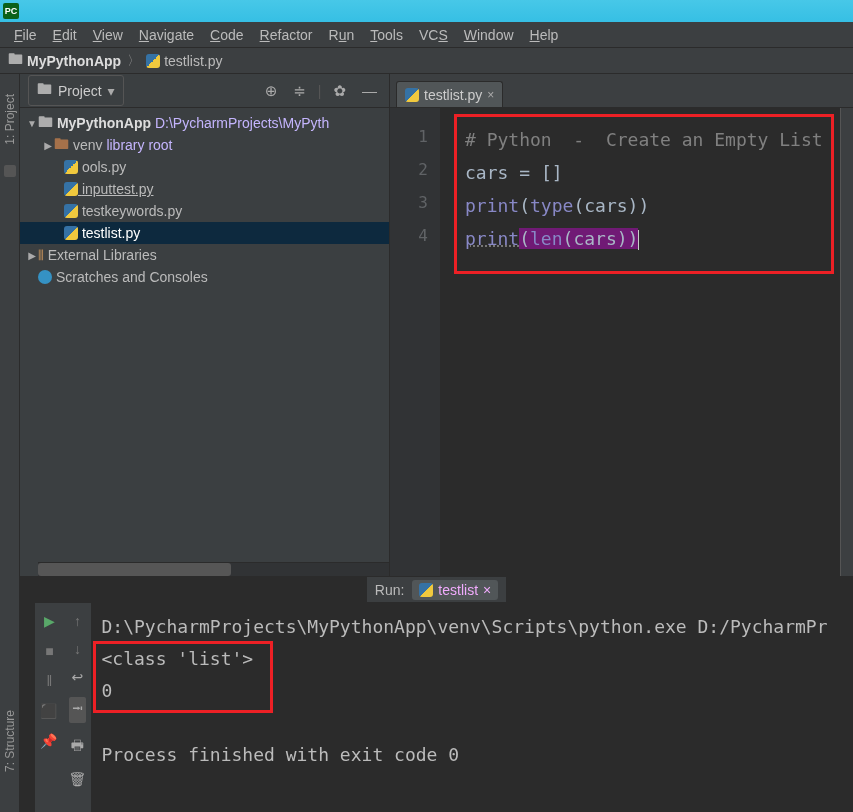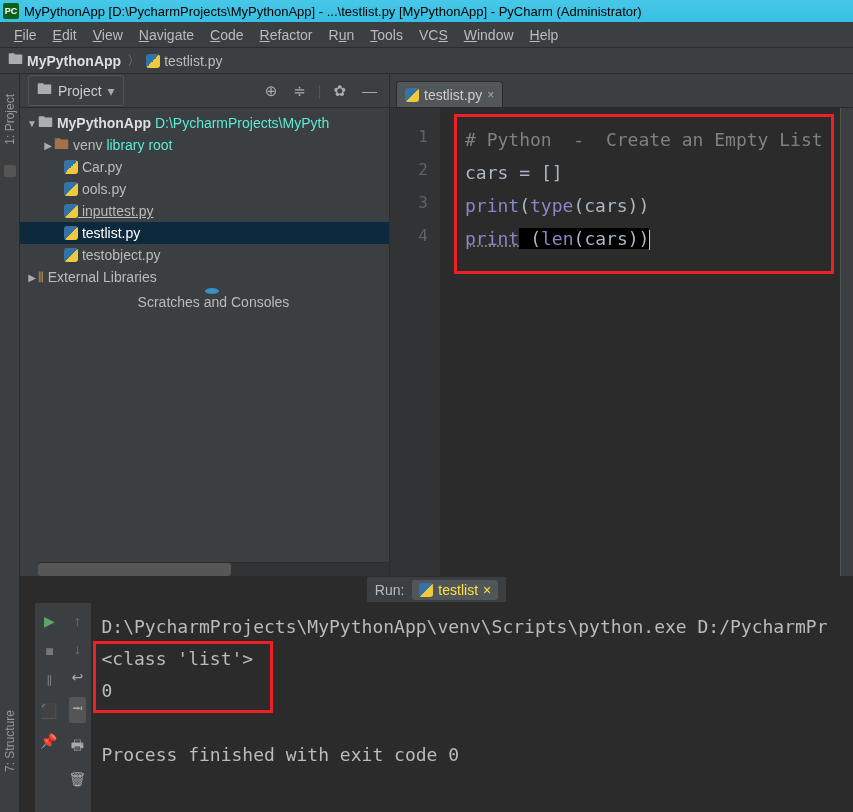--- a/index.html
+++ b/index.html
@@ -80,21 +80,21 @@
 }
 .spacer{flex:1;}
 .tool-icon{color:#aaa;font-size:15px;cursor:default;padding:0 4px;}
 .tree{flex:1;overflow:hidden;padding-top:4px;position:relative;}
 .tree-row{
   display:flex;align-items:center;height:22px;padding-left:6px;
   white-space:nowrap;overflow:hidden;color:#bbbbbb;
 }
 .tree-row.selected{background:#0d293e;color:#fff;}
 .tri{color:#aaa;font-size:10px;width:12px;display:inline-block;text-align:center;}
-.dim{color:#5eead4;}
+.dim{color:#c4b5fd;}
 .libbars{color:#c08f5a;}
 .clock-icon{
   width:14px;height:14px;border-radius:50%;background:#3592c4;
   display:inline-block;position:relative;margin-right:4px;
 }
 .tree-scroll{
   position:absolute;left:18px;right:0;bottom:0;height:14px;
   background:#313335;border-top:1px solid #2b2b2b;
 }
 .tree-scroll .thumb{height:100%;width:55%;background:#565656;border-radius:3px;}
@@ -123,34 +123,34 @@
   font-family:Consolas,monospace;font-size:18px;
   padding:6px 8px;color:#a9b7c6;line-height:33px;
   white-space:pre;overflow:hidden;
 }
 .c-comment{color:#808080;margin-top:16px;}
 .c-ident{color:#a9b7c6;}
 .c-op{color:#a9b7c6;}
 .c-builtin{color:#8888c6;}
 .c-paren{color:#a9b7c6;}
 .caret{display:inline-block;width:1px;height:20px;background:#ccc;vertical-align:middle;}
-.sel-bg{background:#000000;padding-left:11px;}
+.sel-bg{background:#701a75;}
 .editor-rscroll{width:12px;background:#3c3f41;}
 
 .run-panel{
   height:235px;background:#2b2b2b;display:flex;flex-direction:column;align-items:center;
 }
 .run-header{
   height:26px;display:flex;align-items:center;background:#3c3f41;
   border-bottom:1px solid #2b2b2b;padding:0 8px;gap:8px;
 }
 .run-label{color:#bbb;}
 .run-tab{
   display:flex;align-items:center;gap:5px;background:#515658;
-  padding:2px 7px;border-radius:3px;color:#fde047;
+  padding:2px 7px;border-radius:3px;color:#f0abfc;
 }
 .run-body{flex:1;display:flex;}
 .run-icons-col{
   width:28px;background:#3c3f41;display:flex;flex-direction:column;
   align-items:center;padding-top:10px;gap:14px;
 }
 .run-icons-col2{
   width:28px;background:#3c3f41;display:flex;flex-direction:column;
   align-items:center;padding-top:10px;gap:12px;
 }
@@ -164,21 +164,20 @@
 .red-box{
   position:absolute;left:2px;top:38px;width:180px;height:72px;
   border:3px solid #ed2025;pointer-events:none;
 }
 </style>
 </head>
 <body>
 
 <div class="titlebar">
   <div class="app-icon">PC</div>
-  <div>MyPythonApp [D:\PycharmProjects\MyPythonApp] - ...\testlist.py [MyPythonApp] - PyCharm (Administrator)</div>
 </div>
 
 <div class="menubar">
   <div class="menu-item"><span class="ul">F</span>ile</div>
   <div class="menu-item"><span class="ul">E</span>dit</div>
   <div class="menu-item"><span class="ul">V</span>iew</div>
   <div class="menu-item"><span class="ul">N</span>avigate</div>
   <div class="menu-item"><span class="ul">C</span>ode</div>
   <div class="menu-item"><span class="ul">R</span>efactor</div>
   <div class="menu-item">R<span class="ul">u</span>n</div>
@@ -232,31 +231,30 @@
             <span class="folder-icon">🖿</span>&nbsp;
             <b style="color:#ddd;">MyPythonApp</b>&nbsp;
             <span class="dim">D:\PycharmProjects\MyPyth</span>
           </div>
           <div class="tree-row" style="padding-left:22px;">
             <span class="tri">▶</span>
             <span class="folder-icon" style="color:#a5714a;">🖿</span>&nbsp;
             <span>venv</span>&nbsp;
             <span class="dim">library root</span>
           </div>
-          <div class="tree-row" style="padding-left:44px;"><span class="py-icon"></span>&nbsp;<span>Car.py</span></div>
           <div class="tree-row" style="padding-left:44px;"><span class="py-icon"></span>&nbsp;<span>ools.py</span></div>
           <div class="tree-row" style="padding-left:44px;text-decoration:underline;"><span class="py-icon"></span>&nbsp;<span>inputtest.py</span></div>
+          <div class="tree-row" style="padding-left:44px;"><span class="py-icon"></span>&nbsp;<span>testkeywords.py</span></div>
           <div class="tree-row selected" style="padding-left:44px;"><span class="py-icon"></span>&nbsp;<span>testlist.py</span></div>
-          <div class="tree-row" style="padding-left:44px;"><span class="py-icon"></span>&nbsp;<span>testobject.py</span></div>
           <div class="tree-row">
             <span class="tri">▶</span>
             <span class="libbars">⫴</span>&nbsp;
             <span>External Libraries</span>
           </div>
-          <div class="tree-row" style="padding-left:18px;flex-direction:column;">
+          <div class="tree-row" style="padding-left:18px;">
             <span class="clock-icon"></span>
             <span>Scratches and Consoles</span>
           </div>
           <div class="tree-scroll">
               <div class="thumb"></div>
             </div>
         </div>
       </div>
 
       <div class="editor-panel">

